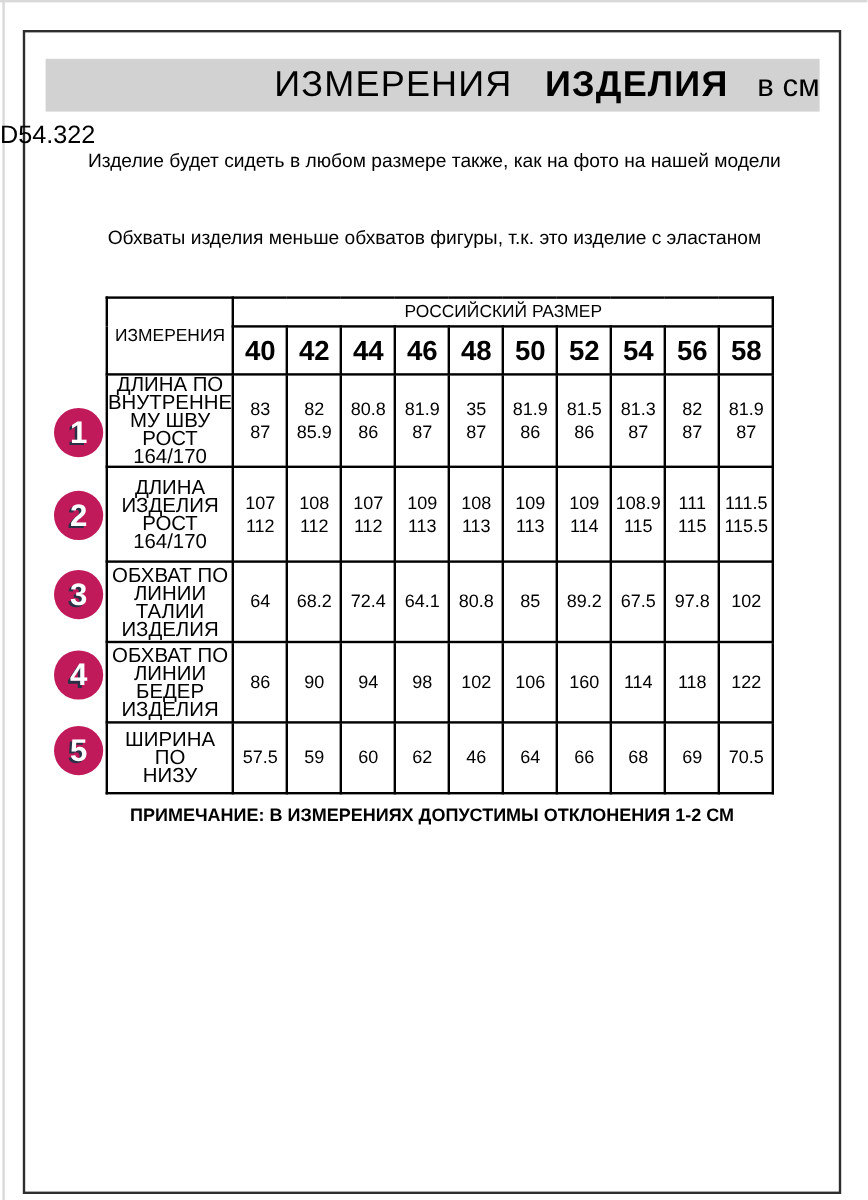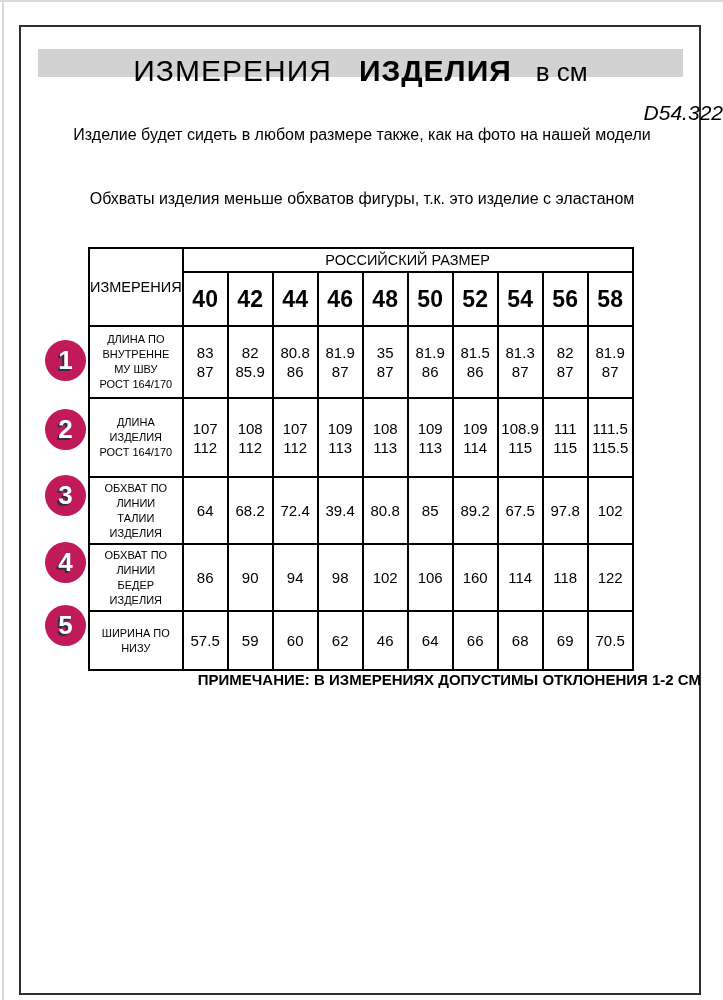--- a/index.html
+++ b/index.html
@@ -16,33 +16,33 @@
 
   .frame {
     position: absolute; left: 19px; top: 25px;
     width: 682px; height: 970px;
     border: 2px solid #2e2e2e;
     box-sizing: border-box;
   }
 
   .title-band {
     position: absolute; left: 38px; top: 49px;
-    width: 645px; height: 28px;
+    width: 645px; height: 44px;
     background: #d2d2d2;
-    text-align: center;
+    text-align: right;
     line-height: 43px;
     white-space: nowrap;
   }
   .title-band .t1 { font-size: 30px; letter-spacing: 1px; }
   .title-band .t2 { font-size: 30px; font-weight: bold; margin-left: 27px; letter-spacing: 1px; }
   .title-band .t3 { font-size: 26px; margin-left: 24px; }
 
   .code {
     position: absolute; top: 101px; left: 0; width: 723px;
-    text-align: right; font-size: 21px; font-style: italic;
+    text-align: left; font-size: 21px;
   }
 
   .para {
     position: absolute; left: 70px; width: 584px; margin: 0;
     text-align: center; font-size: 16px; line-height: 20px;
   }
   .para.p1 { top: 125px; }
   .para.p2 { top: 189px; }
 
   table.size-table {
@@ -52,38 +52,38 @@
   }
   table.size-table th, table.size-table td {
     border: 2px solid #000;
     padding: 0;
     text-align: center;
     vertical-align: middle;
     overflow: hidden;
   }
   th.corner { font-size: 14.5px; font-weight: normal; }
   th.size-group { font-size: 14.5px; font-weight: normal; height: 22px; margin-left: 28px; }
-  tr.sizes-row { height: 54px; }
+  tr.sizes-row { height: 40px; }
   tr.sizes-row th { font-size: 23px; font-weight: bold; }
-  td.label { font-size: 11px; line-height: 15px; white-space: pre-line; margin-top: 22px; }
+  td.label { font-size: 17px; line-height: 15px; white-space: pre-line; margin-top: 22px; }
   td.val { font-size: 15px; line-height: 19px; white-space: pre-line; }
 
   .badge {
     position: absolute; left: 45px;
     width: 41px; height: 41px;
     border-radius: 50%;
     color: #fff;
     font-size: 26px; font-weight: bold;
     display: flex; align-items: center; justify-content: center;
     text-shadow: -2px 2px 0 #2a3146;
   }
 
   .footnote {
     position: absolute; top: 671px; left: 19px; width: 682px;
-    text-align: right; font-size: 15px; font-weight: bold;
+    text-align: center; font-size: 15px; font-weight: bold;
   }
 </style>
 </head>
 <body>
 
 <div class="edge-top"></div>
 <div class="edge-left"></div>
 <div class="frame"></div>
 
 <div class="title-band">
@@ -180,21 +180,21 @@
 115.5</td>
       </tr>
       <tr style="height: 67px;">
         <td class="label">ОБХВАТ ПО
 ЛИНИИ
 ТАЛИИ
 ИЗДЕЛИЯ</td>
         <td class="val">64</td>
         <td class="val">68.2</td>
         <td class="val">72.4</td>
-        <td class="val">39.4</td>
+        <td class="val">64.1</td>
         <td class="val">80.8</td>
         <td class="val">85</td>
         <td class="val">89.2</td>
         <td class="val">67.5</td>
         <td class="val">97.8</td>
         <td class="val">102</td>
       </tr>
       <tr style="height: 67px;">
         <td class="label">ОБХВАТ ПО
 ЛИНИИ

